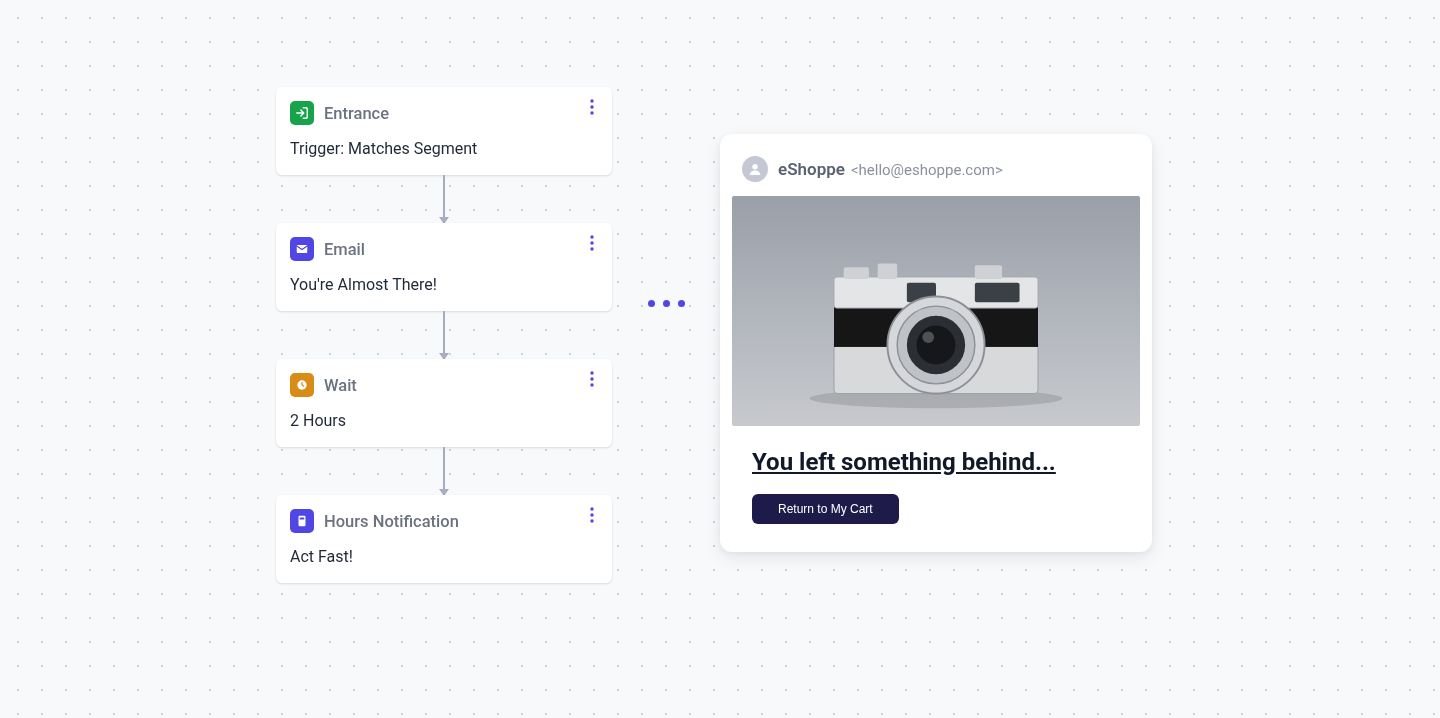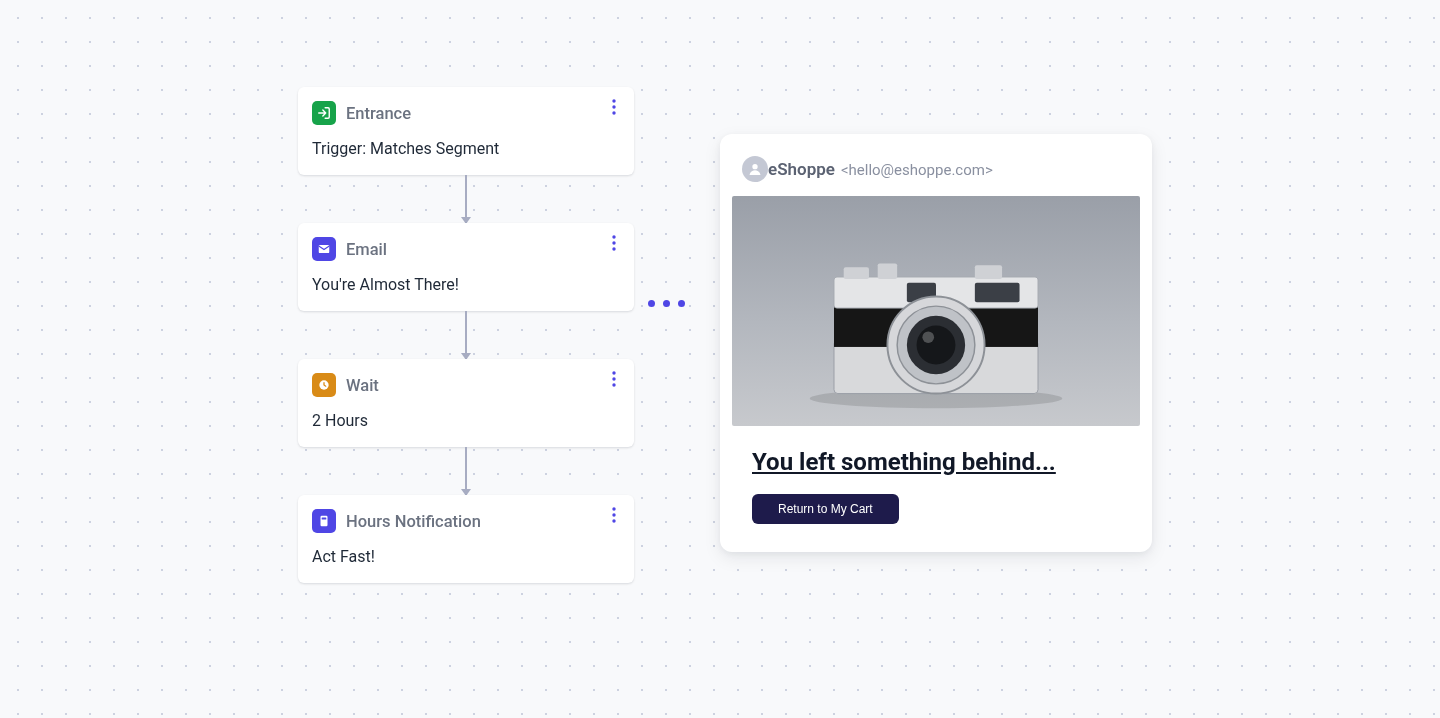--- a/index.html
+++ b/index.html
@@ -17,21 +17,21 @@
 
     .canvas {
       position: relative;
       width: 100%;
       height: 100%;
     }
 
     
     .flow {
       position: absolute;
-      left: 298px;
+      left: 276px;
       top: 87px;
       width: 336px;
     }
 
     .node {
       background: #ffffff;
       border-radius: 6px;
       box-shadow: 0 1px 2px rgba(16,24,40,0.08), 0 1px 3px rgba(16,24,40,0.06);
       padding: 14px 14px 16px 14px;
       position: relative;
@@ -144,21 +144,21 @@
       width: 432px;
       background: #ffffff;
       border-radius: 12px;
       box-shadow: 0 6px 18px rgba(16,24,40,0.08), 0 2px 6px rgba(16,24,40,0.05);
       overflow: hidden;
     }
 
     .preview-header {
       display: flex;
       align-items: center;
-      gap: 0;
+      gap: 10px;
       padding: 22px 22px 14px 22px;
     }
     .avatar {
       width: 26px; height: 26px; border-radius: 50%;
       background: #c4c8d4;
       display:flex; align-items:center; justify-content:center;
     }
     .sender-line { display:flex; align-items:baseline; gap:6px; flex-wrap:wrap; }
     .sender-name { font-size: 17px; font-weight: 600; color: #5b6272; }
     .sender-email { font-size: 15px; color: #8a90a0; }

